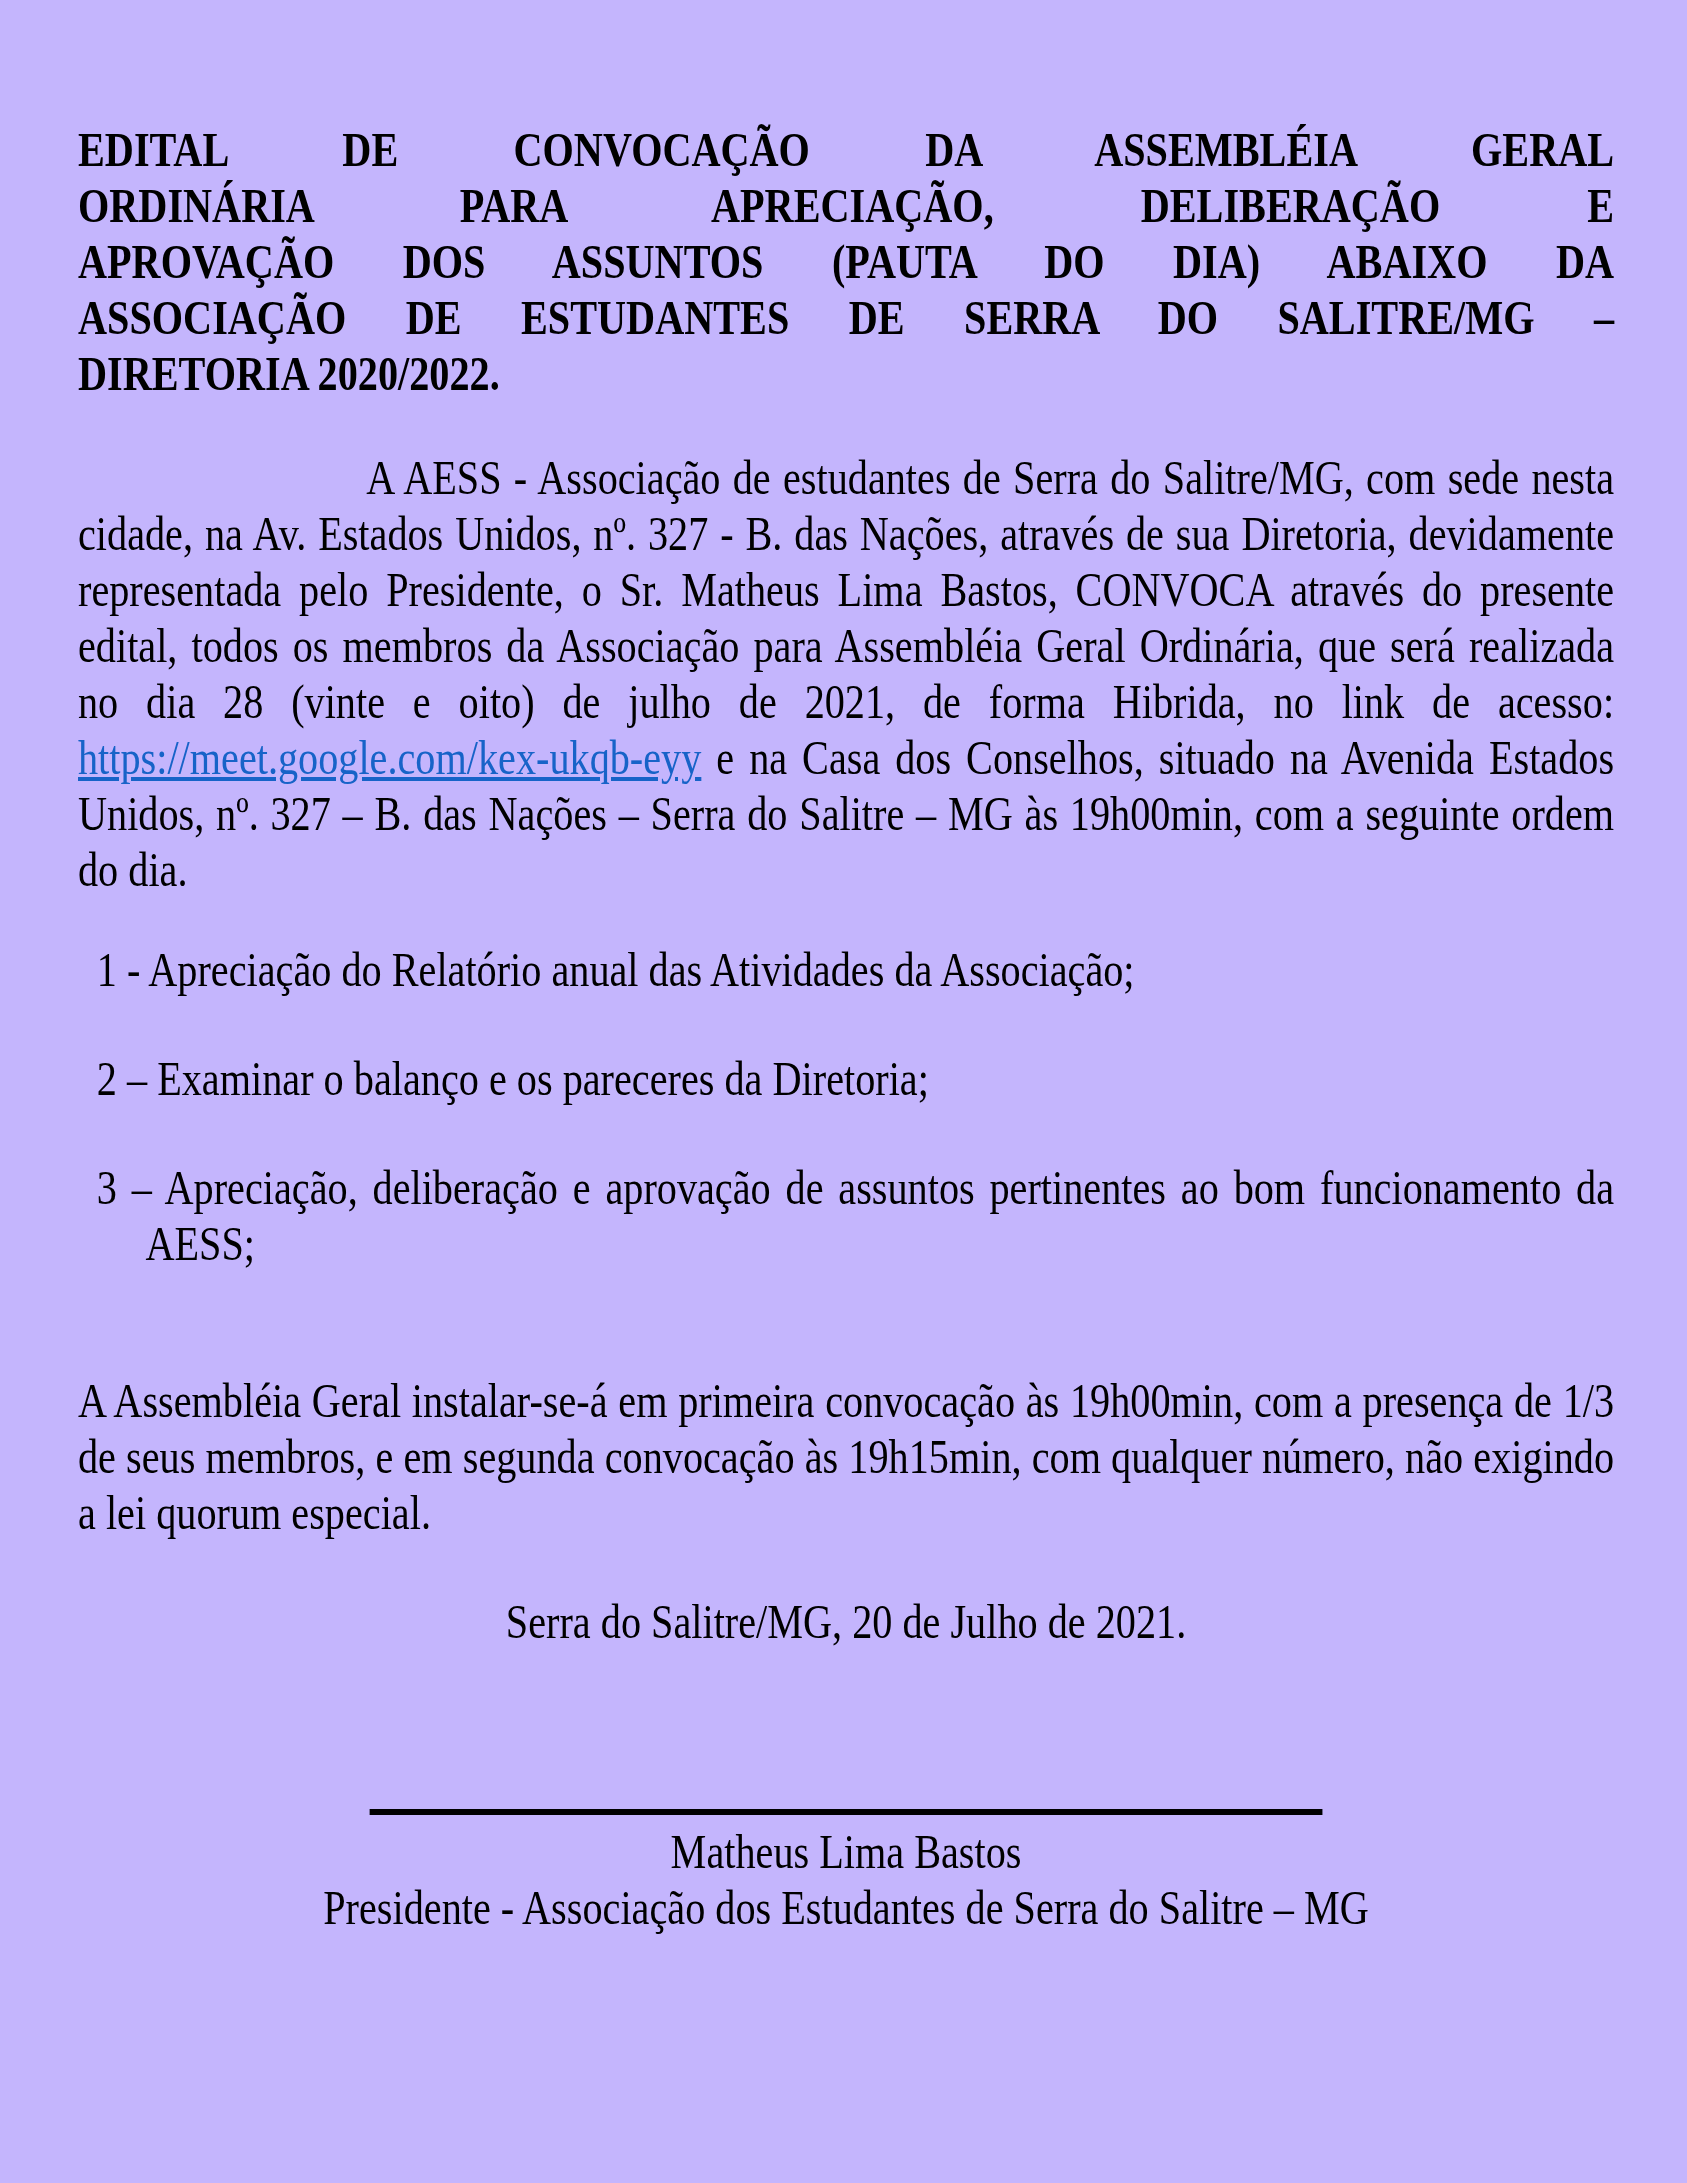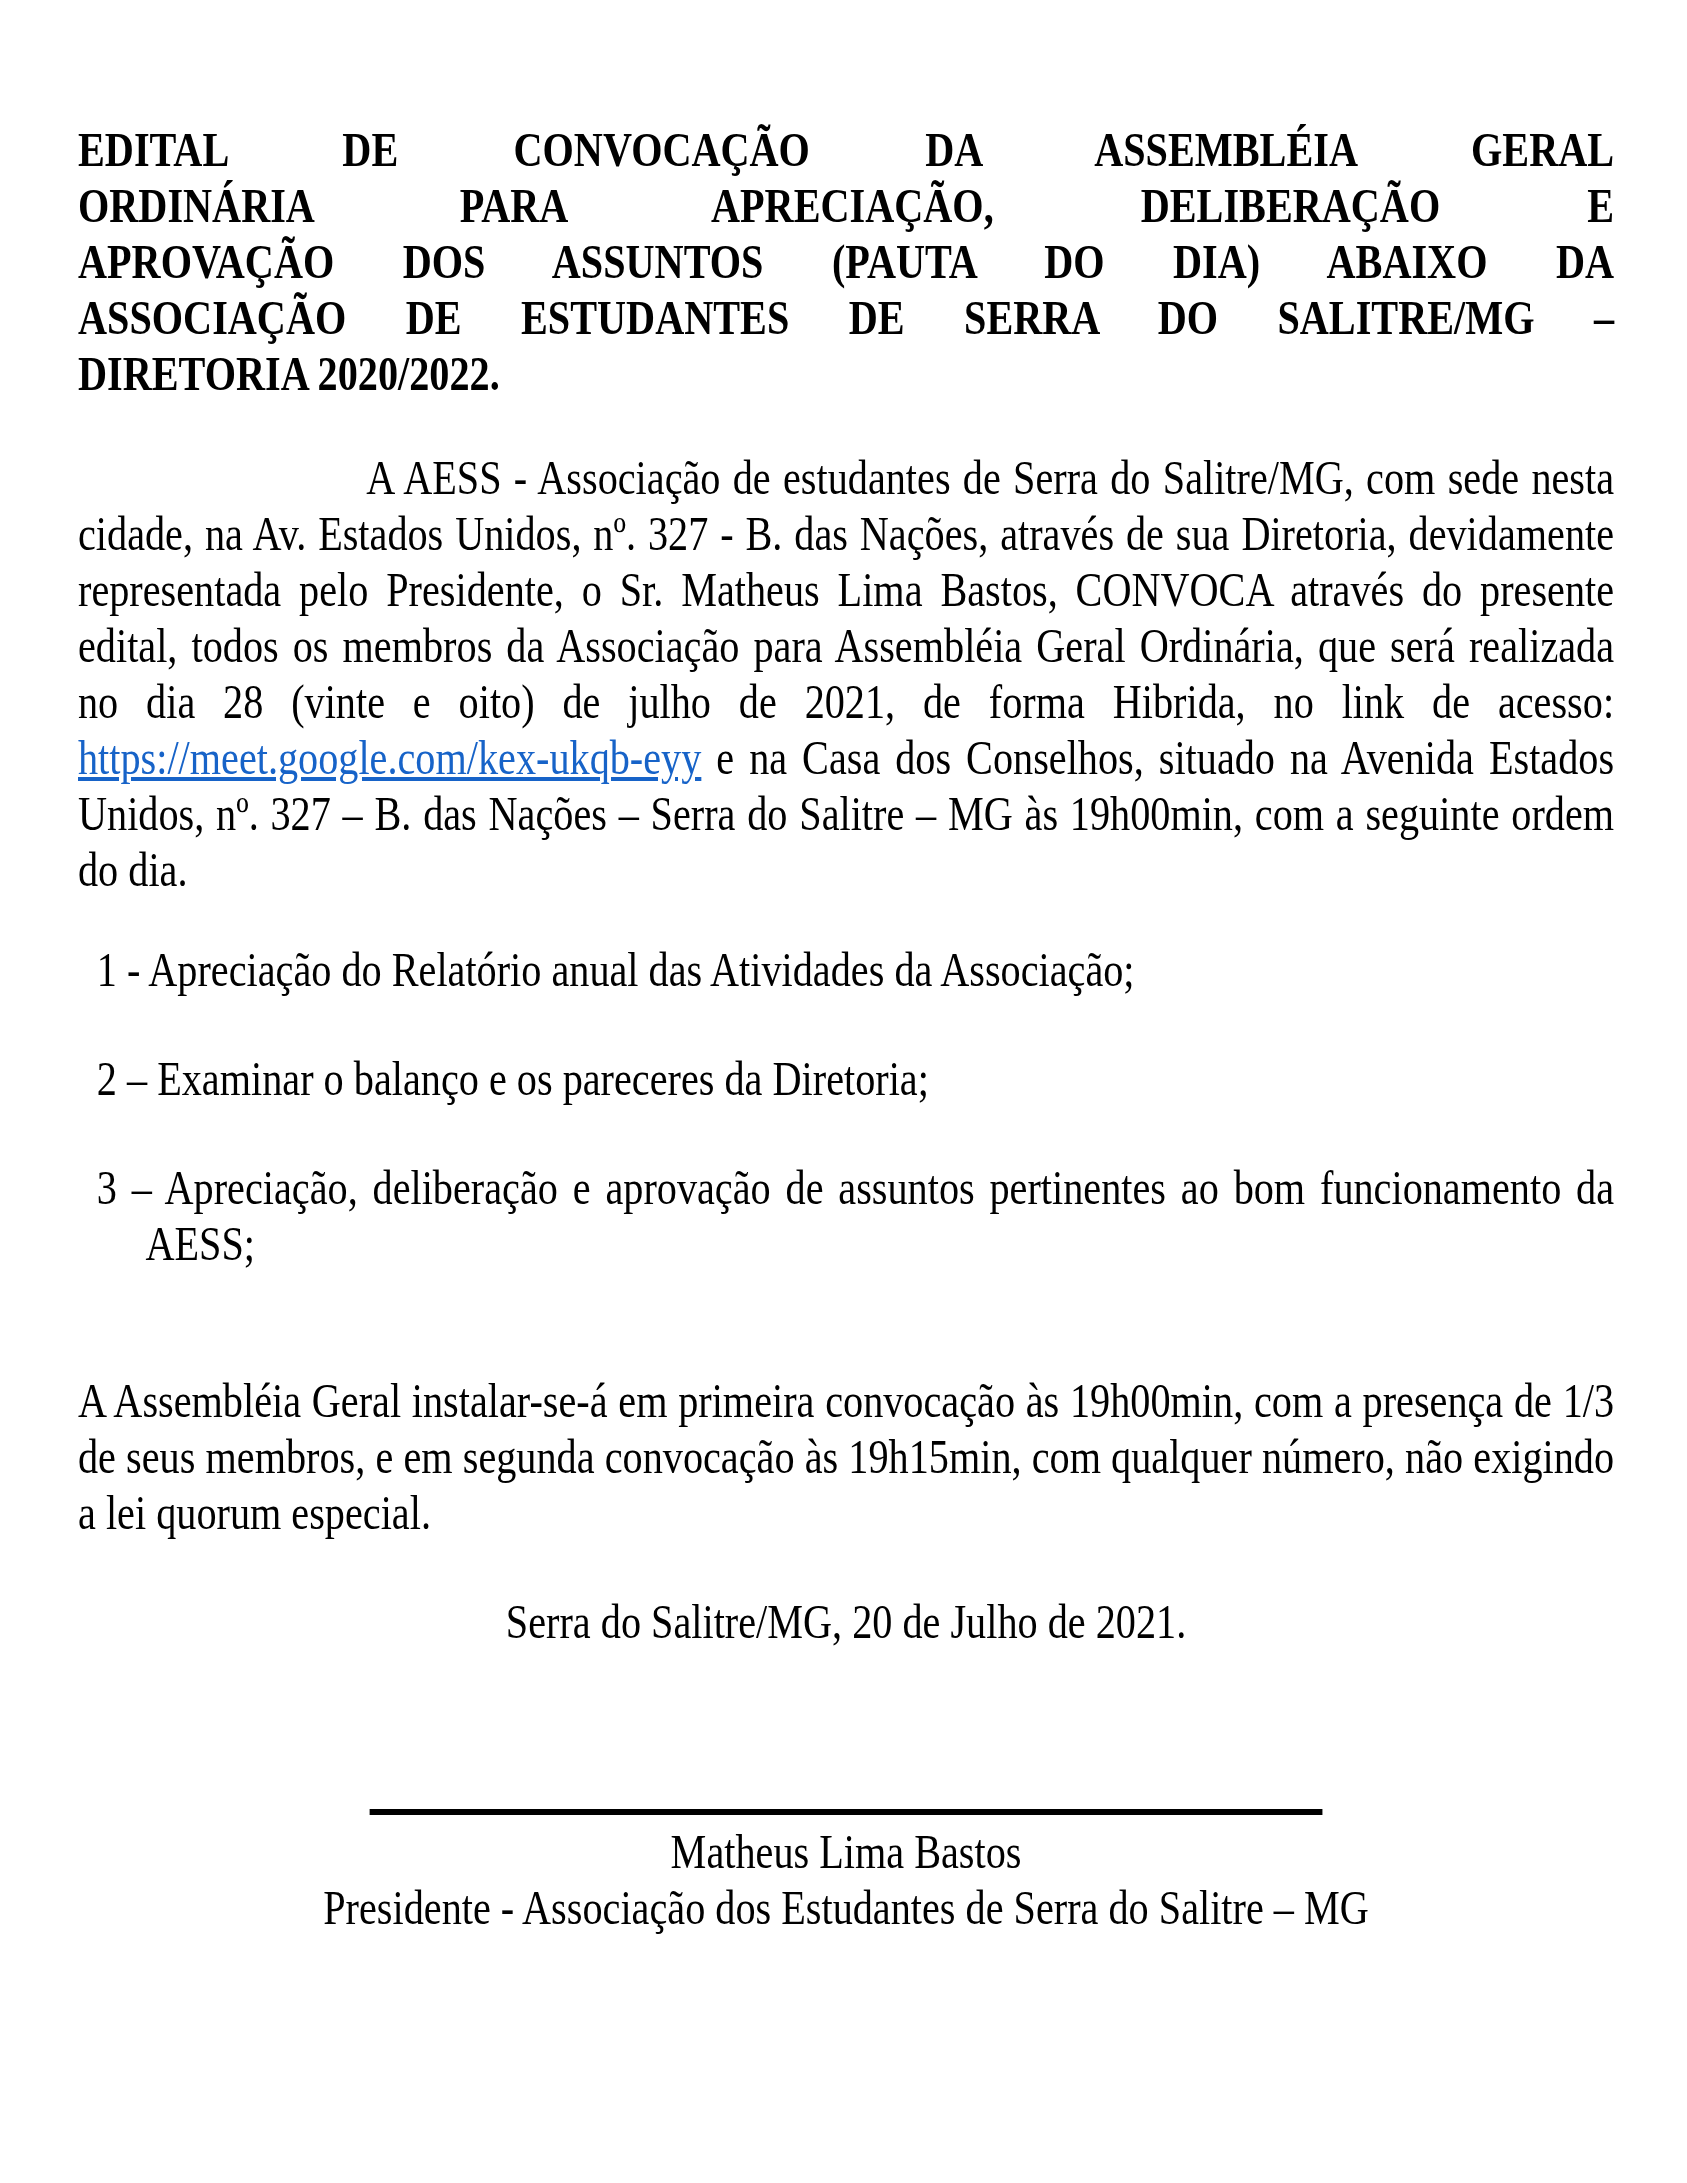--- a/index.html
+++ b/index.html
@@ -1,20 +1,20 @@
 <!DOCTYPE html>
 <html style="font-size:10.6px"><head>
 <meta charset="utf-8">
 <style>
   html, body { margin: 0; padding: 0; background: #888; }
   .page {
     position: relative;
     width: 1687px;
     height: 2183px;
-    background: #ffffff;
+    background: #c4b5fd;
     overflow: hidden;
     font-family: "Liberation Serif", "DejaVu Serif", serif;
     color: #000000;
   }
   
   .content {
     position: absolute;
     left: 78px;
     top: 0;
     width: 1833px;

